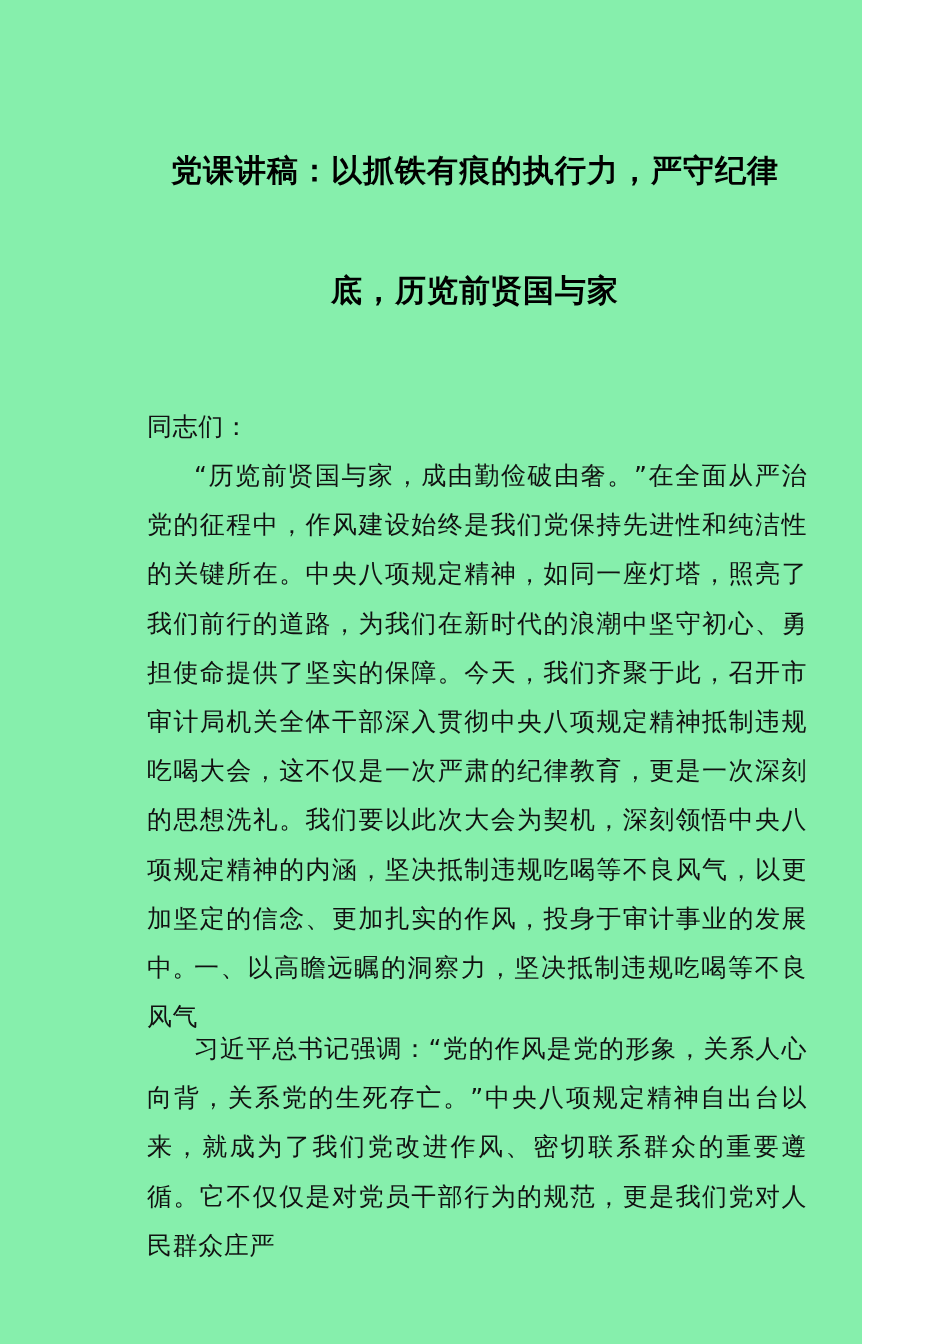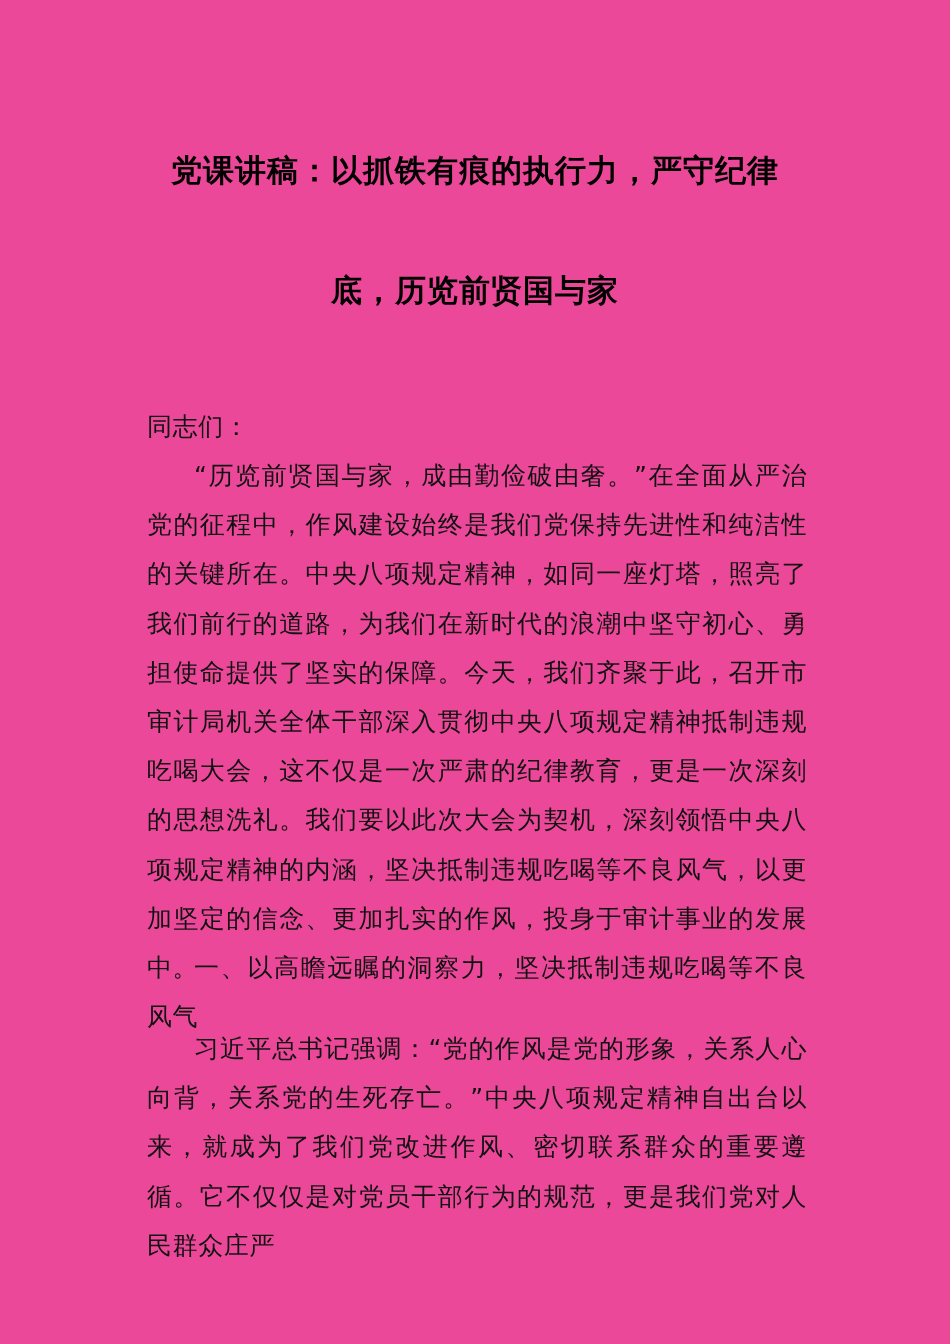--- a/index.html
+++ b/index.html
@@ -12,23 +12,23 @@
       height: 1344px;
       position: relative;
       overflow: hidden;
       font-family: "DejaVu Sans", "Liberation Sans", sans-serif;
       color: #000000;
     }
     .page {
       position: absolute;
       left: 0;
       top: 0;
-      width: 950px;
+      width: 862px;
       height: 1344px;
-      background: #ec4899;
+      background: #86efac;
     }
     .title-line {
       position: absolute;
       left: 0;
       width: 950px;
       text-align: center;
       font-family: "DejaVu Sans", "Liberation Sans", sans-serif;
       font-weight: bold;
       font-size: 31px;
       letter-spacing: 1px;

